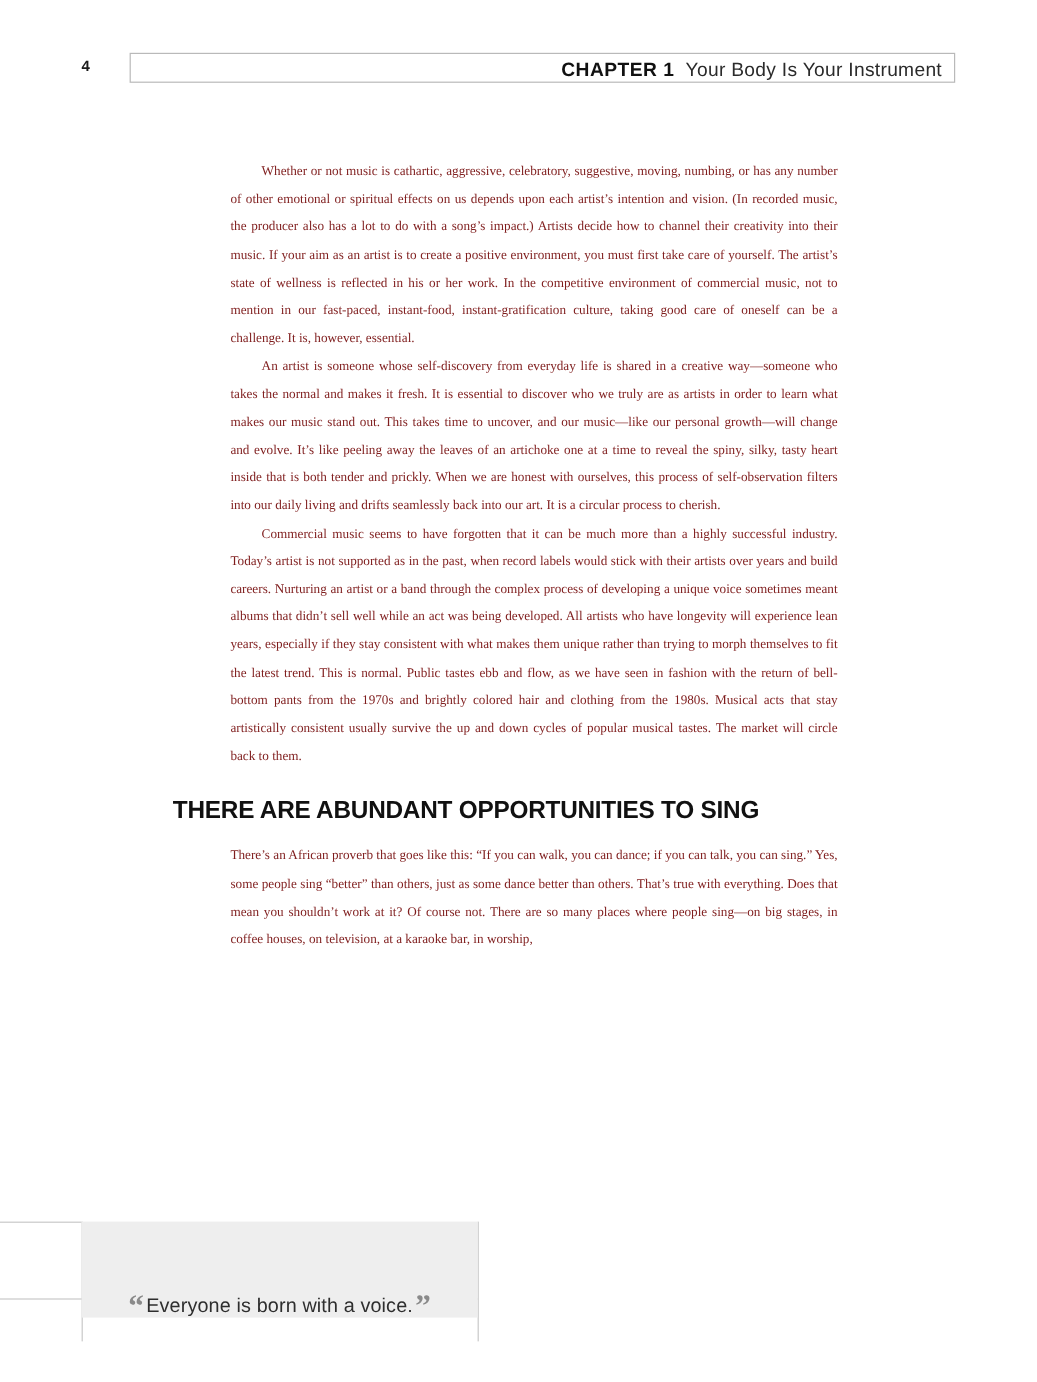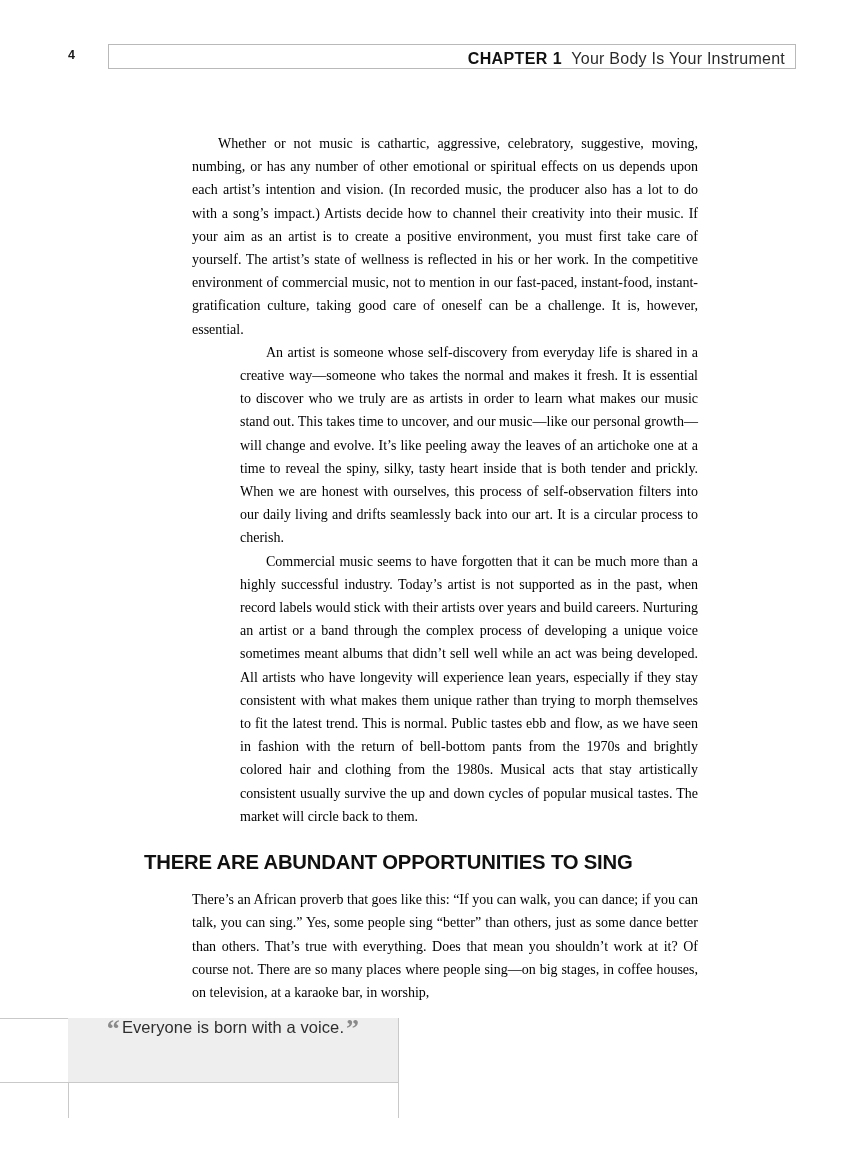--- a/index.html
+++ b/index.html
@@ -68,30 +68,29 @@
 
   
   .content {
     position: absolute;
     top: 132px;
     left: 192px;
     width: 506px;
   }
   p.body {
     margin: 0 0 0 0;
-    font-size: 14px;
+    font-size: 11px;
     line-height: 23.2px;
     text-align: justify;
     text-indent: 26px;
-    color: #000000;
+    color: #7f1d1d;
     hyphens: none;
   }
   p.body + p.body {
     margin-top: 0px;
-    margin-left: 48px;
   }
 
   h2.section-head {
     font-family: "Liberation Sans", sans-serif;
     font-weight: bold;
     font-size: 20.5px;
     letter-spacing: -0.2px;
     color: #111111;
     margin: 22px 0 14px -48px;
     text-transform: uppercase;
@@ -102,25 +101,25 @@
   p.noindent {
     text-indent: 0;
   }
 
   
   .pullquote {
     position: absolute;
     left: 68px;
     top: 1018px;
     width: 330px;
-    height: 64px;
+    height: 80px;
     background: #eeeeee;
     box-sizing: border-box;
     display: flex;
-    align-items: flex-start;
+    align-items: flex-end;
     justify-content: center;
   }
   .pullquote-rule-h {
     position: absolute;
     left: 0;
     top: 1082px;
     width: 398px;
     height: 1px;
     background: #c9c9c9;
   }

